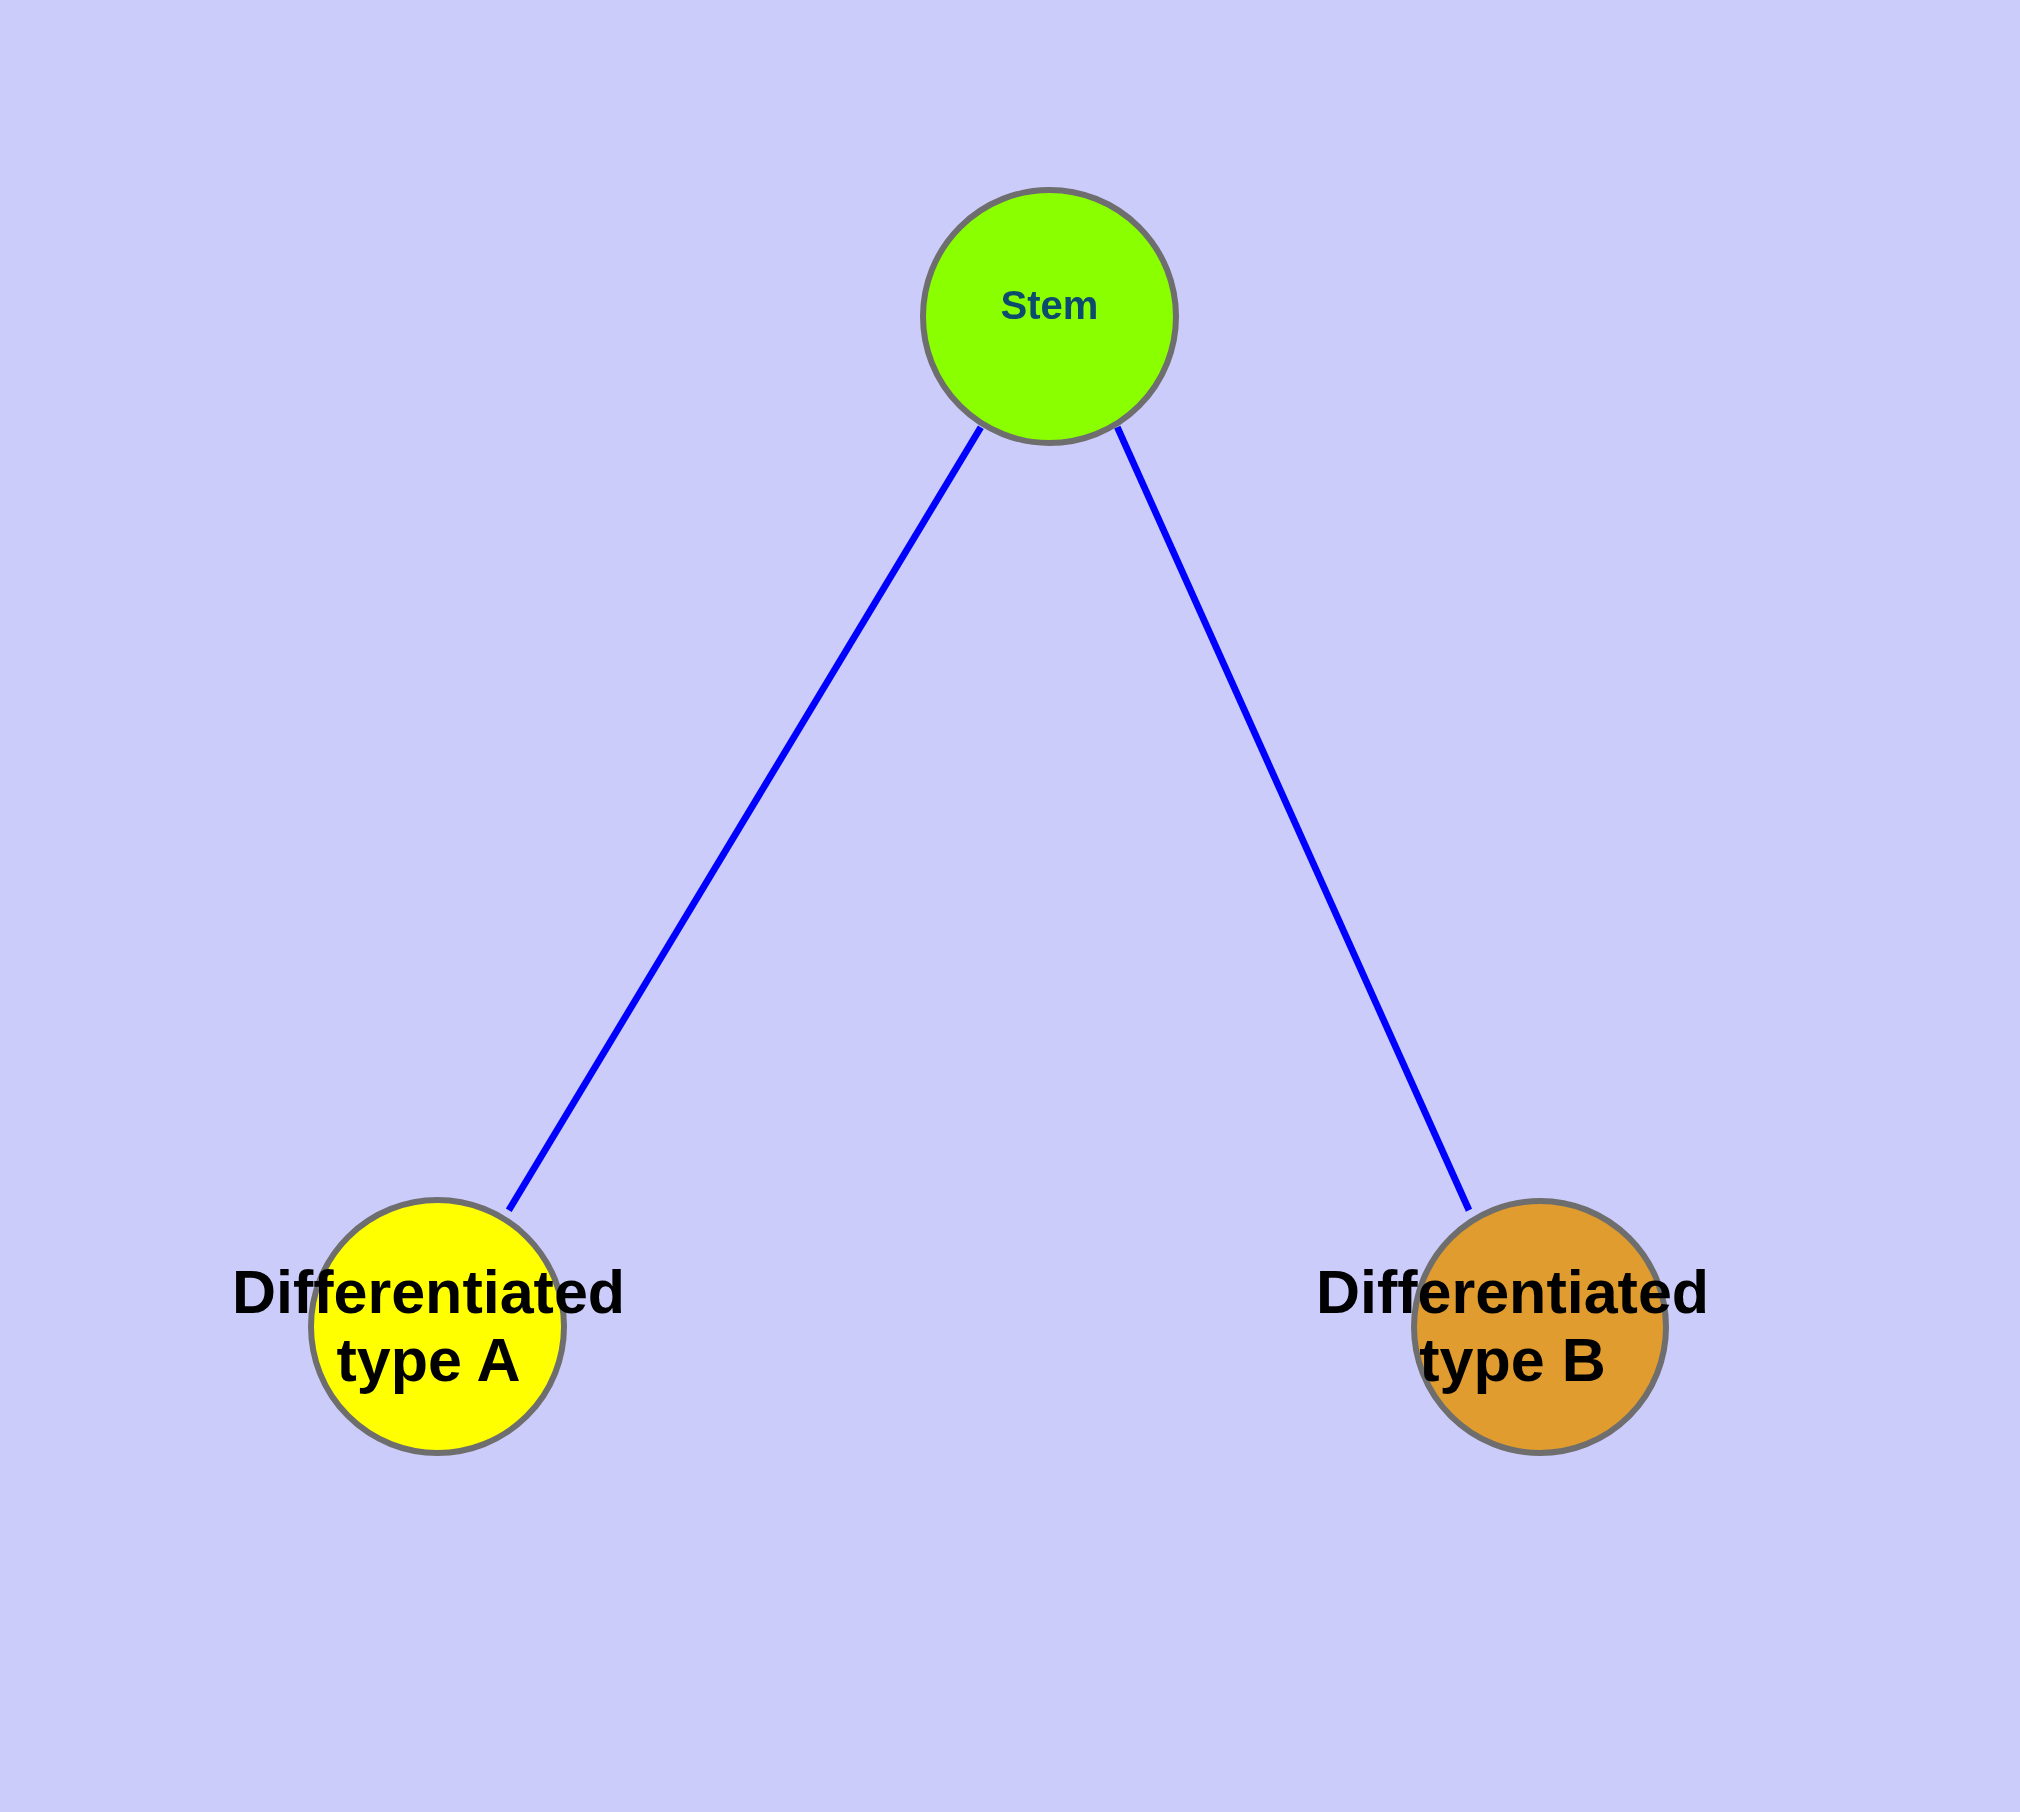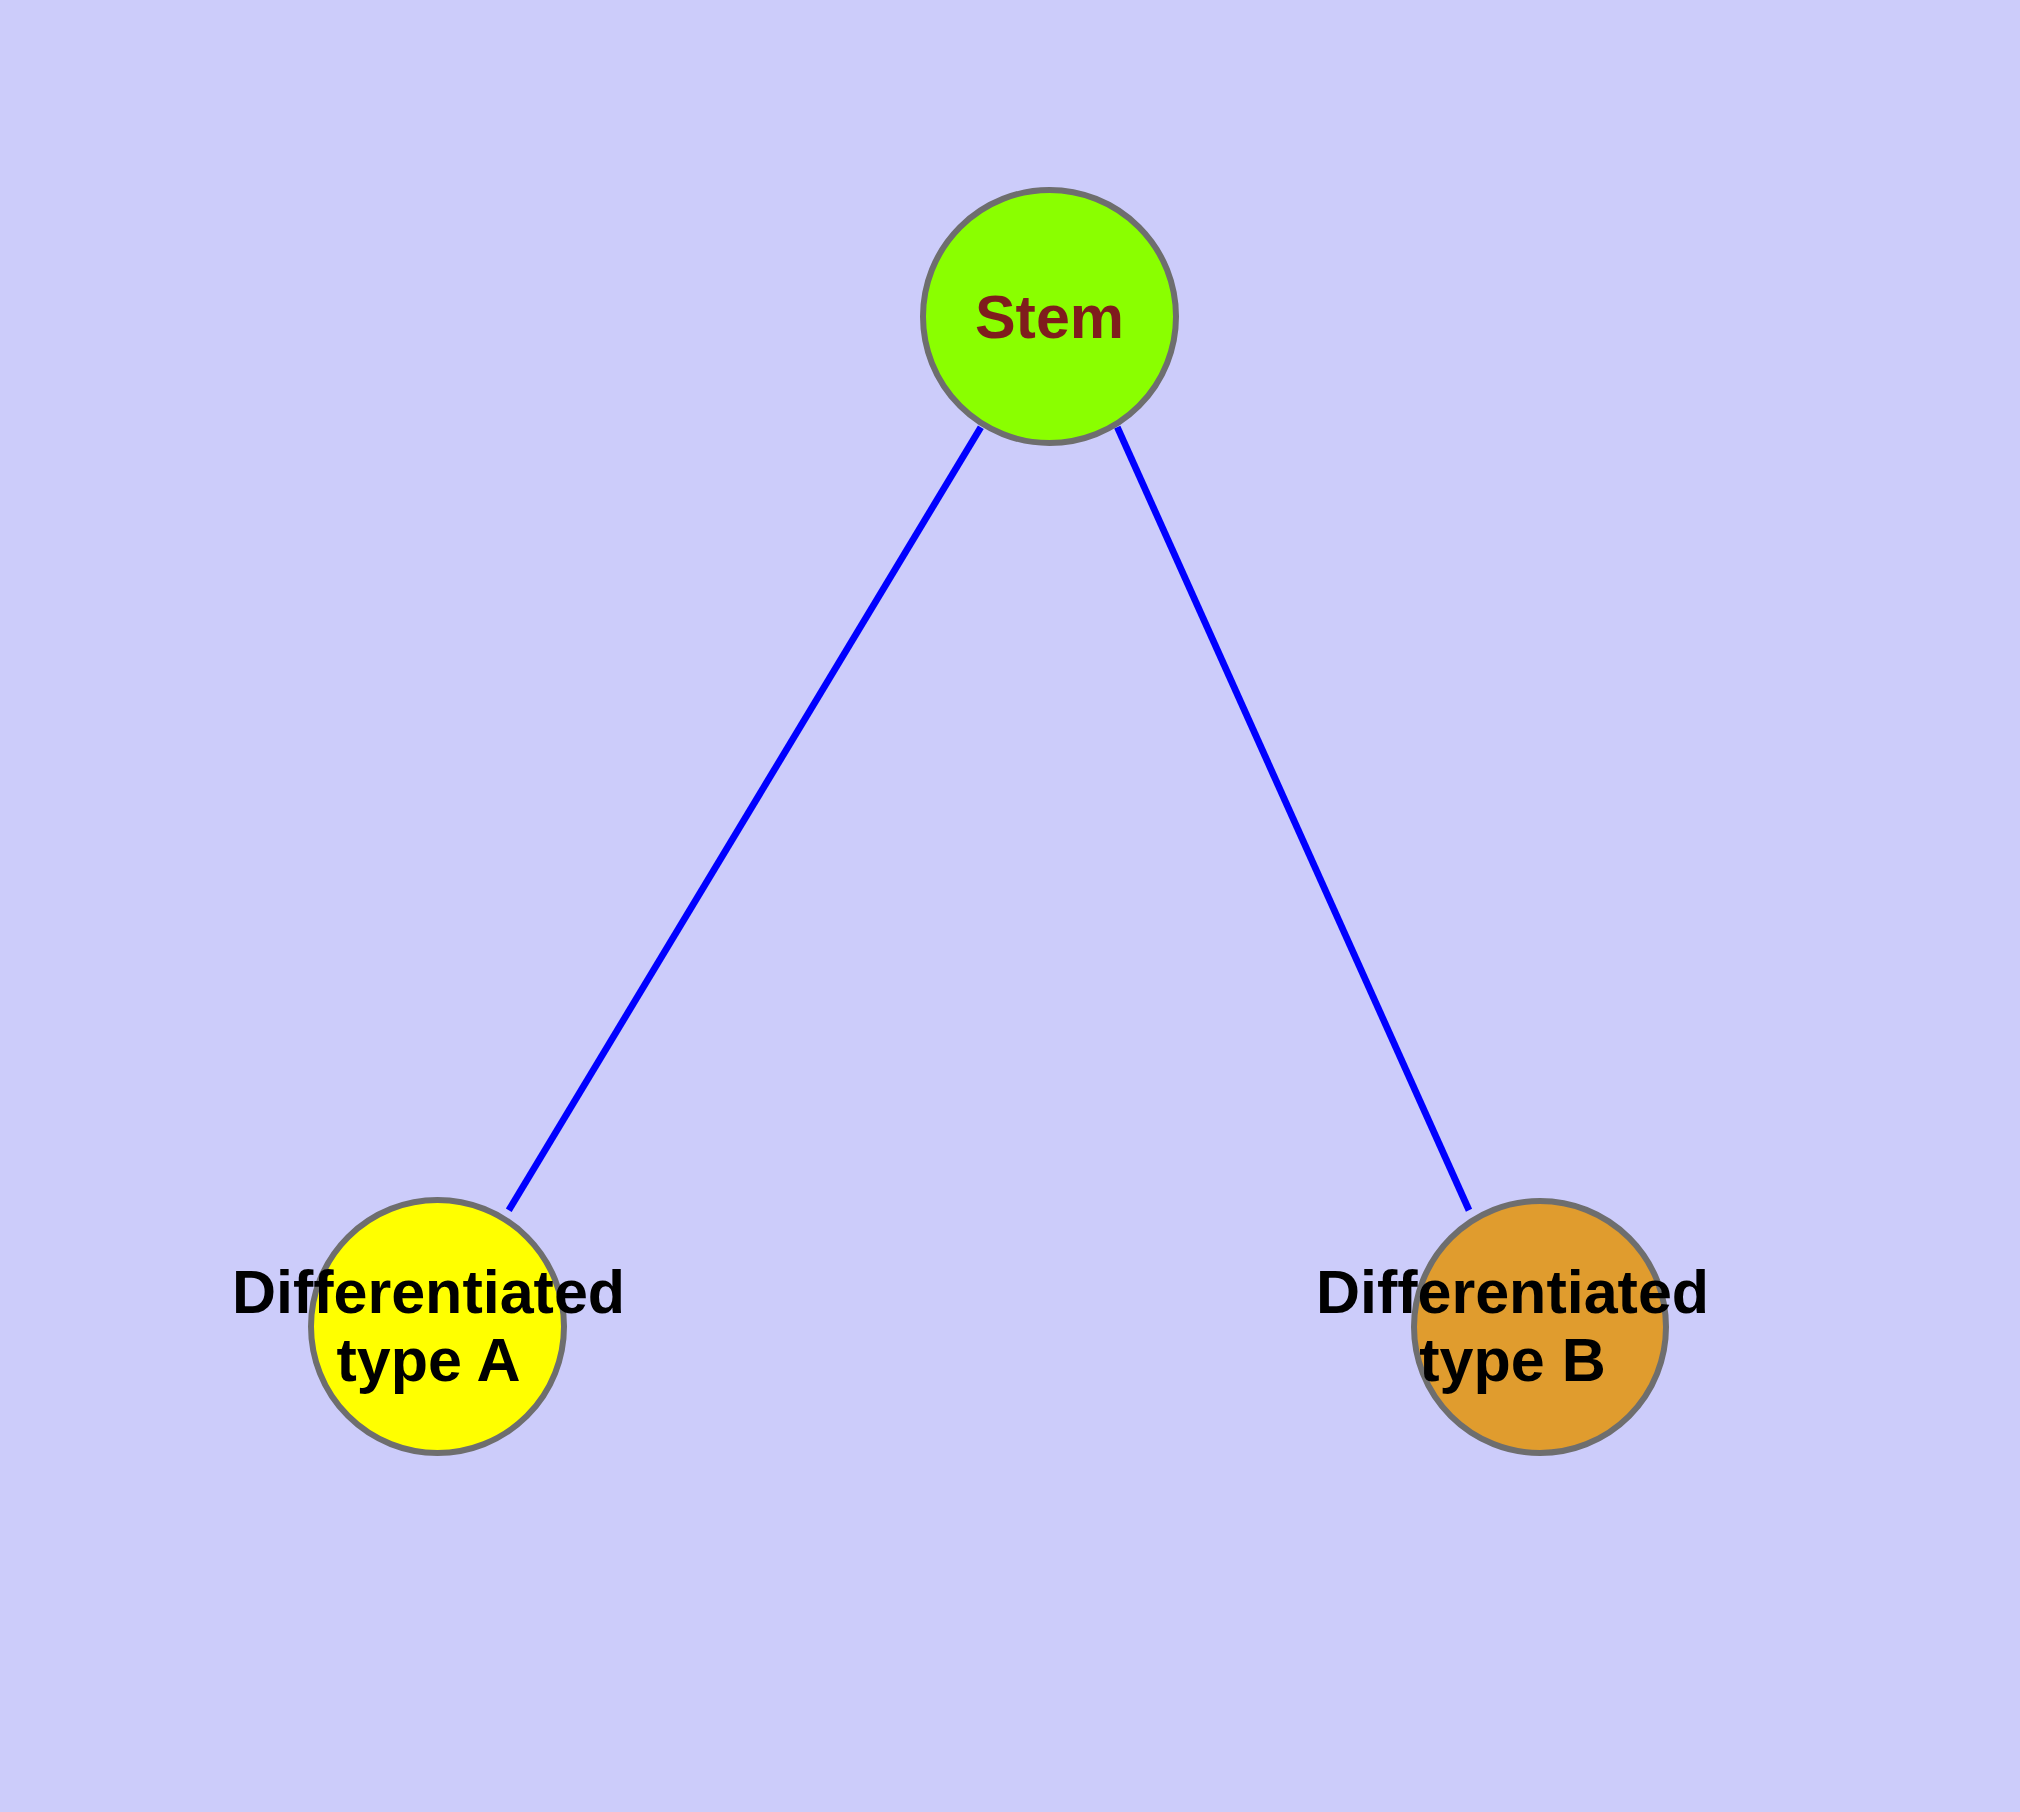--- a/index.html
+++ b/index.html
@@ -50,21 +50,21 @@
 <body>
 
 <div id="graph-canvas" style="width: 2021px; height: 1812px; background: rgb(204, 204, 250);">
 
   <svg id="edge-layer" viewBox="0 0 2384 2138" width="2021" height="1812" xmlns="http://www.w3.org/2000/svg">
     <line x1="1157" y1="504" x2="600" y2="1428" stroke="#0000ff" stroke-width="8" stroke-linecap="butt"></line>
     <line x1="1318" y1="504" x2="1733" y2="1428" stroke="#0000ff" stroke-width="8" stroke-linecap="butt"></line>
   </svg>
 
   <div class="graph-node" style="width: 259px; height: 259px; left: 920px; top: 187px; background: rgb(138, 255, 0); border-color: rgb(110, 110, 110); border-width: 6.8px;"></div>
-  <div class="node-label" style="font-size: 61px; color: #7f1d1d; width: 763px; left: 668px; top: 283px;">Stem</div>
+  <div class="node-label" style="font-size: 40px; color: #0c4a6e; width: 763px; left: 668px; top: 283px;">Stem</div>
 
   <div class="graph-node" style="width: 259px; height: 259px; left: 308px; top: 1197px; background: rgb(255, 255, 0); border-color: rgb(110, 110, 110); border-width: 6.8px;"></div>
   <div class="node-label" style="font-size: 61px; color: rgb(0, 0, 0); width: 763px; left: 47px; top: 1258px;">Differentiated
 type A</div>
 
   <div class="graph-node" style="width: 258px; height: 258px; left: 1411px; top: 1198px; background: rgb(224, 156, 46); border-color: rgb(110, 110, 110); border-width: 6.8px;"></div>
   <div class="node-label" style="font-size: 61px; color: rgb(0, 0, 0); width: 763px; left: 1131px; top: 1258px;">Differentiated
 type B</div>
 
 </div>

